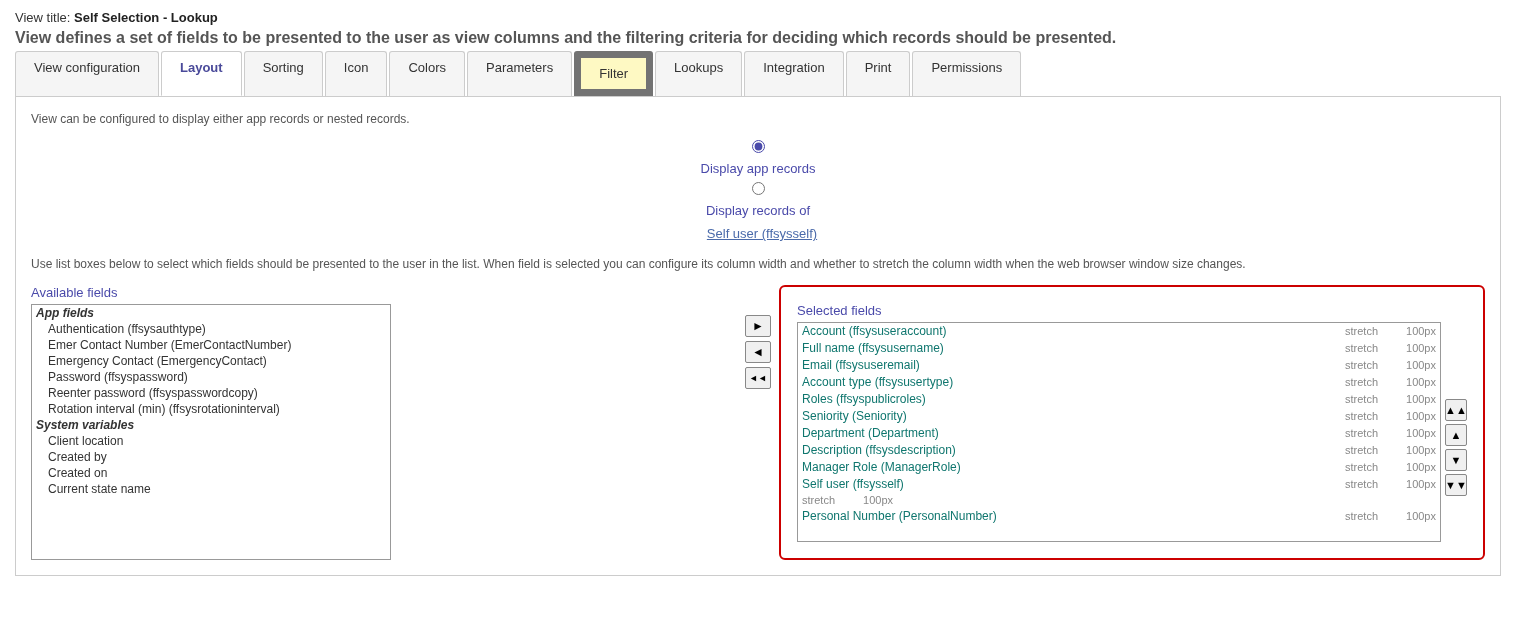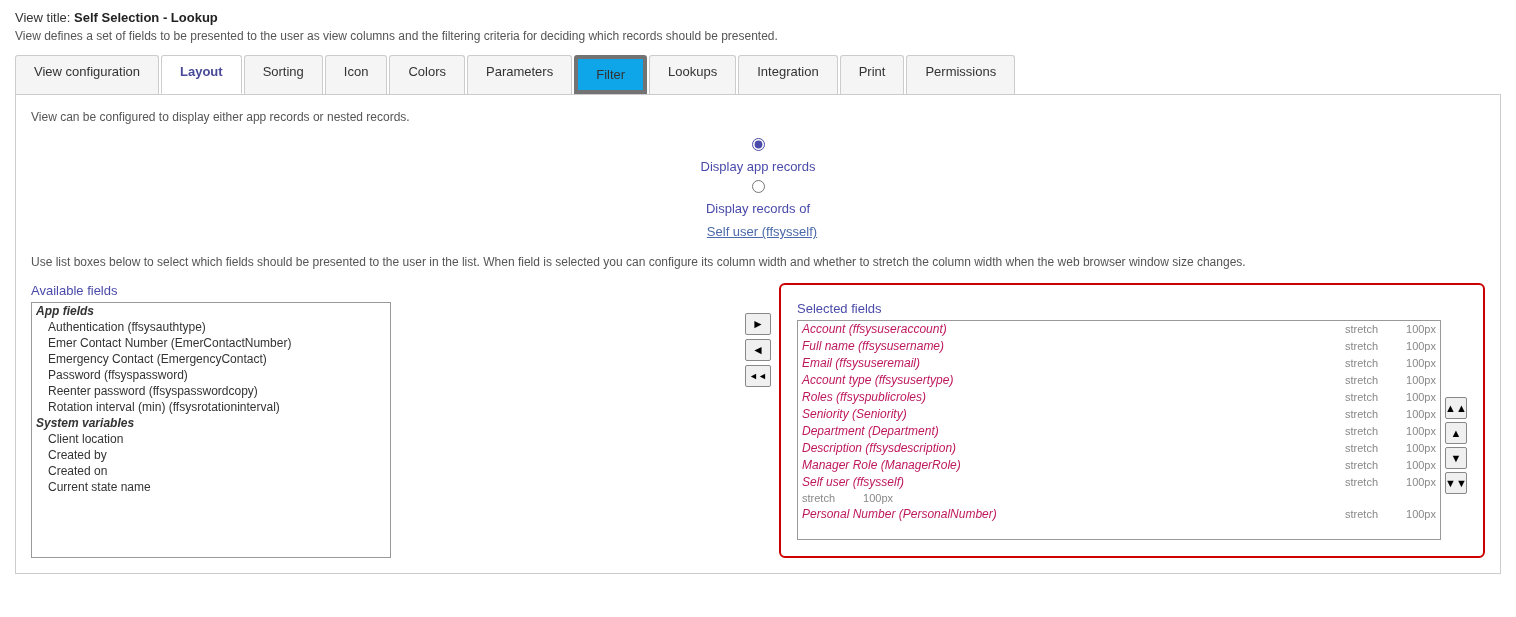--- a/index.html
+++ b/index.html
@@ -1,17 +1,17 @@
 <!DOCTYPE html>
 <html><head>
   <meta charset="utf-8">
   <style>
     * { box-sizing: border-box; margin: 0; padding: 0; }
     body { font-family: Arial, sans-serif; font-size: 13px; color: #333; background: #fff; padding: 10px 15px; }
-    .view-subtitle { font-size: 12px; color: #555; margin-bottom: 12px; }
+    .view-subtitle { font-size: 16px; color: #555; margin-bottom: 4px; font-weight: bold; }
 
     .tabs { display: flex; border-bottom: 1px solid #ccc; margin-bottom: 0; }
     .tab {
       padding: 8px 18px;
       cursor: pointer;
       font-size: 13px;
       border: 1px solid #ccc;
       border-bottom: none;
       background: #f5f5f5;
       color: #333;
@@ -19,23 +19,23 @@
       border-radius: 3px 3px 0 0;
       white-space: nowrap;
     }
     .tab.active {
       background: #fff;
       border-bottom: 1px solid #fff;
       font-weight: bold;
       color: #4a4a9a;
     }
     .tab.highlighted {
-      border: 4px solid #737373;
-      color: #333;
-      background: #0ea5e9;
+      border: 7px solid #737373;
+      color: #333;
+      background: #fef9c3;
     }
 
     .content-area {
       border: 1px solid #ccc;
       border-top: none;
       padding: 15px;
       background: #fff;
     }
 
     .description { font-size: 12px; color: #555; margin-bottom: 14px; }
@@ -118,21 +118,21 @@
       flex: 1;
     }
 
     .selected-field-row {
       display: flex;
       align-items: center;
       padding: 1px 4px;
       cursor: pointer;
       border-bottom: 1px solid transparent;
     }
-    .selected-field-name { flex: 1; color: #be185d; font-style: italic; }
+    .selected-field-name { flex: 1; color: #0f766e; }
     .selected-field-stretch { color: #888; font-size: 11px; margin-right: 20px; }
     .selected-field-width { color: #888; font-size: 11px; min-width: 38px; text-align: right; }
 
     .reorder-buttons {
       display: flex;
       flex-direction: column;
       gap: 3px;
       justify-content: center;
       padding-top: 30px;
     }

